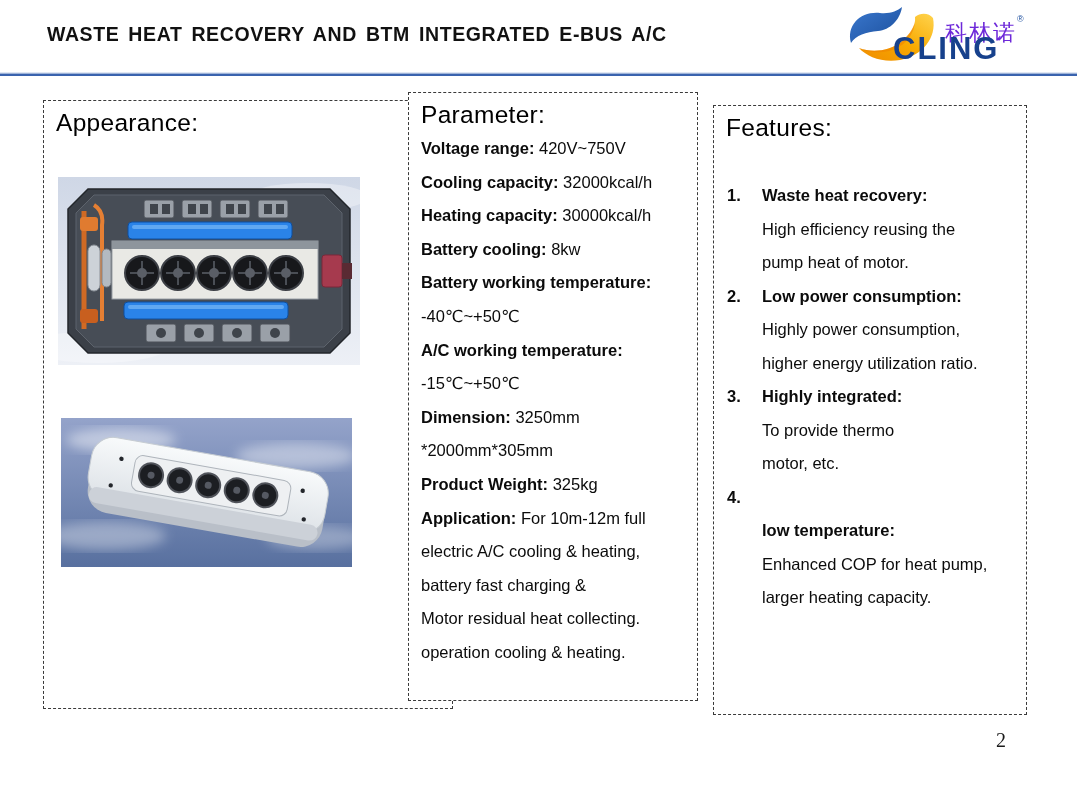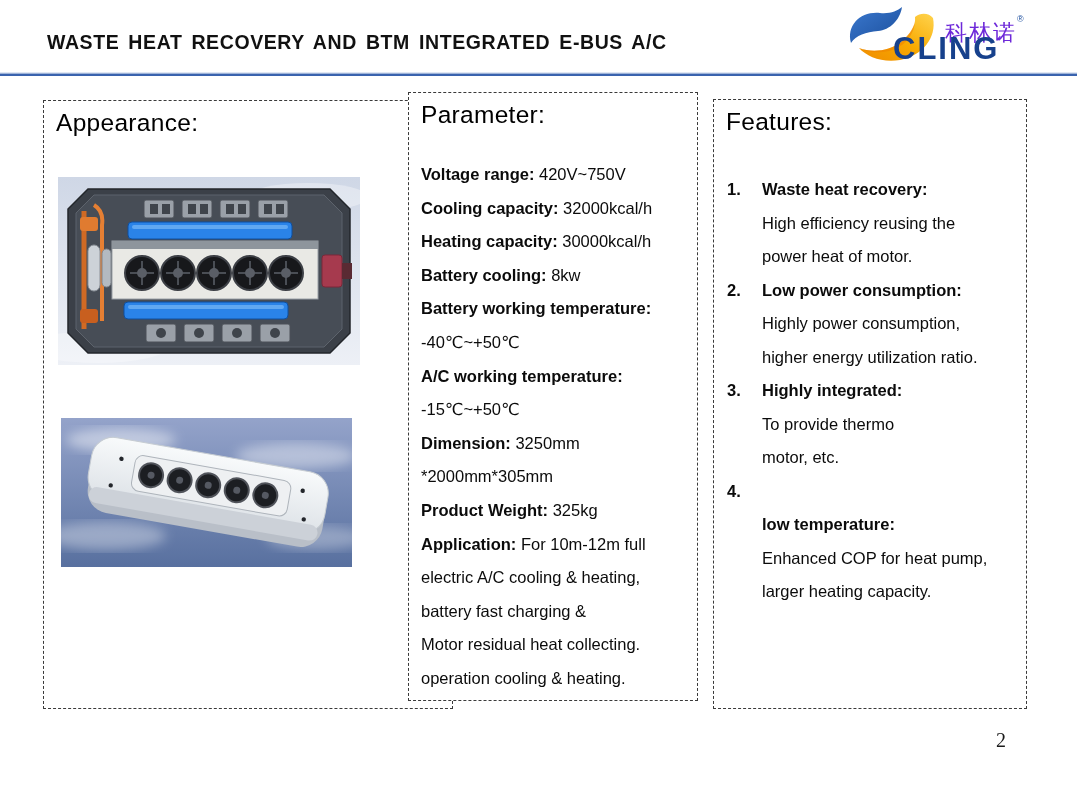--- a/index.html
+++ b/index.html
@@ -1,45 +1,45 @@
 <!DOCTYPE html>
 <html><head>
 <meta charset="utf-8">
 <style>
   html,body{margin:0;padding:0;background:#888;}
   .slide{position:relative;width:1077px;height:793px;background:#ffffff;overflow:hidden;
          font-family:"Liberation Sans","DejaVu Sans",sans-serif;color:#0b0b0b;}
 
   
-  .title{position:absolute;left:47px;top:31px;font-size:19.5px;font-weight:bold;
+  .title{position:absolute;left:47px;top:23px;font-size:19.5px;font-weight:bold;
          letter-spacing:0.6px;word-spacing:3px;white-space:nowrap;color:#111;}
   .rule{position:absolute;left:0;top:72px;width:1077px;height:4px;
         background:linear-gradient(#ffffff,#a9bcdd 35%,#3a63ae 60%,#3a63ae);}
   .logo{position:absolute;left:845px;top:4px;width:200px;height:66px;}
   .logo-emblem{position:absolute;left:0;top:2px;}
   .logo-cn{position:absolute;left:100px;top:14px;font-size:22px;font-weight:normal;
            color:#6d28d9;letter-spacing:2px;white-space:nowrap;}
   .logo-r{position:absolute;left:172px;top:10px;font-size:9px;color:#1d4f9e;}
   .logo-brand{position:absolute;left:48px;top:27px;font-size:31px;font-weight:bold;
               color:#17418c;letter-spacing:2px;}
 
   
   .panel{position:absolute;border:1px dashed #3a3a3a;background:#ffffff;box-sizing:border-box;}
   .panel-appearance{left:43px;top:100px;width:410px;height:609px;padding-left:38px;}
   .panel-parameter{left:408px;top:92px;width:290px;height:609px;}
-  .panel-features{left:713px;top:99px;width:314px;height:610px;}
+  .panel-features{left:713px;top:105px;width:314px;height:610px;}
   .panel-title{position:absolute;left:12px;top:8px;font-size:24.5px;font-weight:400;
                letter-spacing:0.3px;color:#000;white-space:nowrap;}
 
   
   .img1{position:absolute;left:14px;top:76px;}
   .img2{position:absolute;left:17px;top:317px;}
 
   
-  .plines{position:absolute;left:12px;top:39px;width:272px;margin-top:26px;}
+  .plines{position:absolute;left:12px;top:39px;width:272px;}
   .pline{height:33.6px;line-height:33.6px;font-size:16.5px;white-space:nowrap;}
   .pline .b{font-weight:bold;}
 
   
   .frows{position:absolute;left:13px;top:73px;width:296px;}
   .frow{height:33.5px;line-height:33.5px;font-size:16.5px;white-space:nowrap;display:flex;}
   .fnum{width:35px;flex:0 0 35px;font-weight:bold;}
   .fb{font-weight:bold;}
 
   
@@ -229,21 +229,21 @@
       <div class="frow">
           <span class="fnum">1.</span>
           <span class="ftext fb">Waste heat recovery:</span>
         </div>
       <div class="frow">
           <span class="fnum"></span>
           <span class="ftext">High efficiency reusing the</span>
         </div>
       <div class="frow">
           <span class="fnum"></span>
-          <span class="ftext">power heat of motor.</span>
+          <span class="ftext">pump heat of motor.</span>
         </div>
       <div class="frow">
           <span class="fnum">2.</span>
           <span class="ftext fb">Low power consumption:</span>
         </div>
       <div class="frow">
           <span class="fnum"></span>
           <span class="ftext">Highly power consumption,</span>
         </div>
       <div class="frow">

